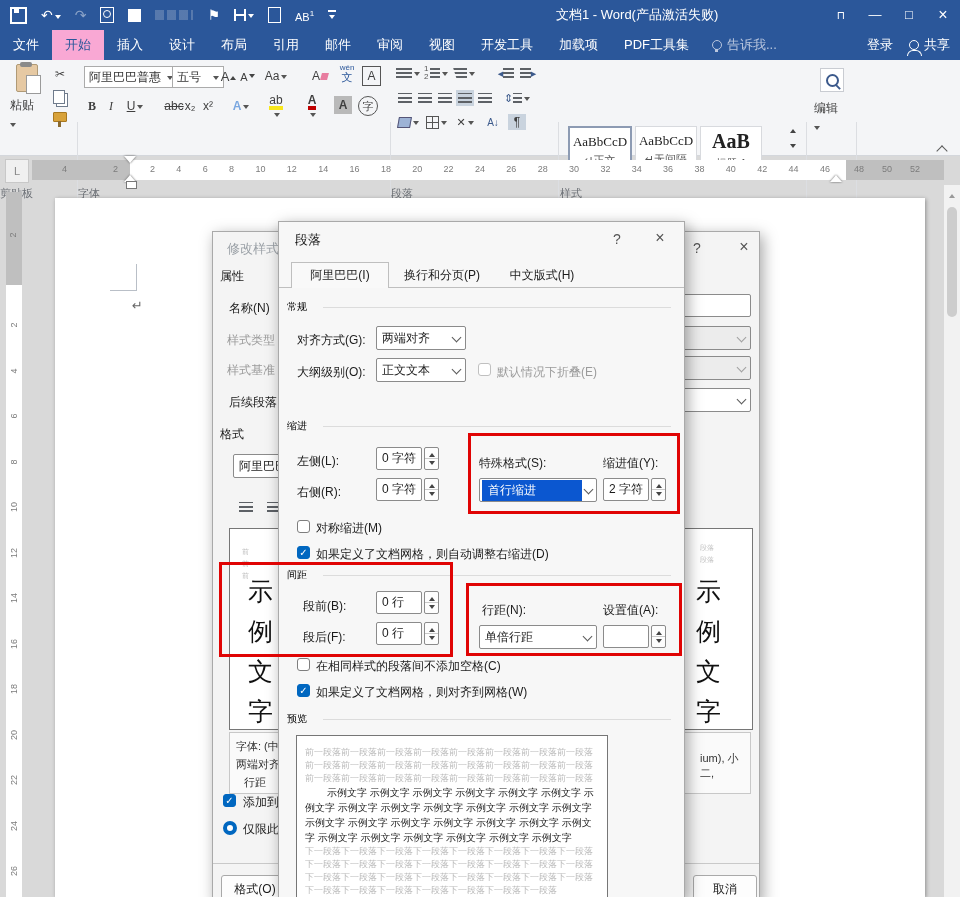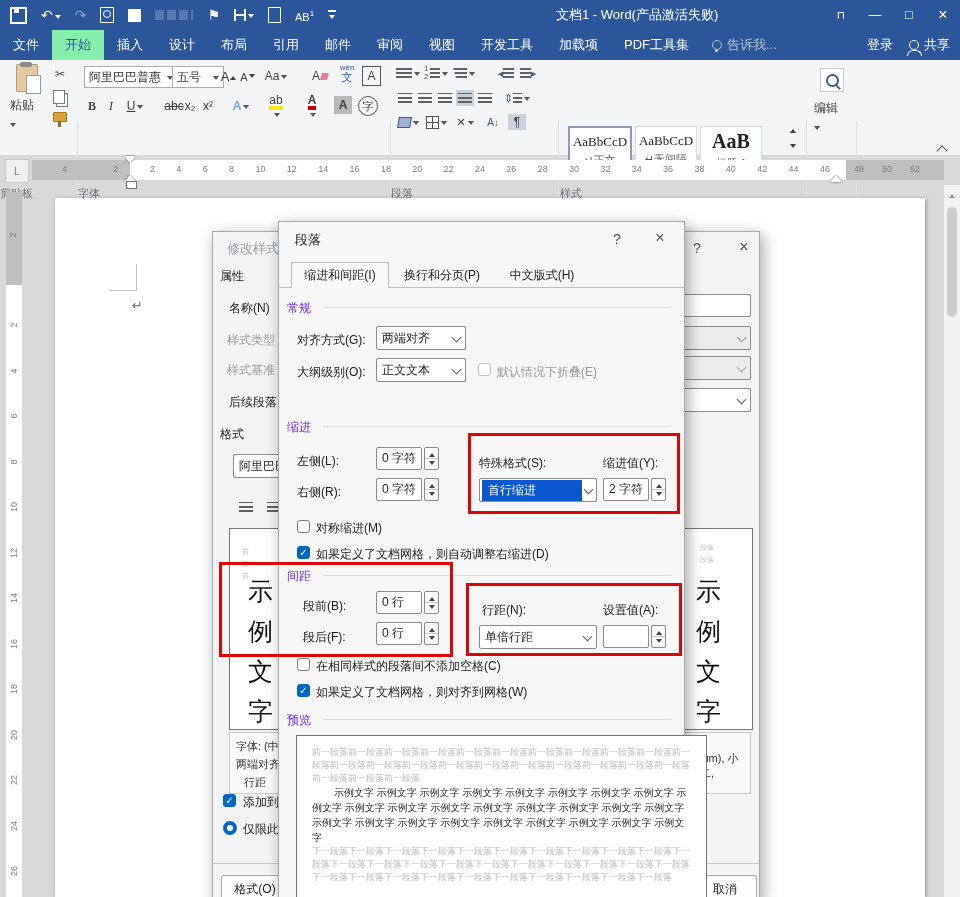--- a/index.html
+++ b/index.html
@@ -10,21 +10,21 @@
   .titlebar{left:0;top:0;width:960px;height:30px;background:#2b579a;color:#fff}
   .qat{display:flex;align-items:center;gap:14px;position:absolute;left:10px;top:0;height:30px}
   .qat .ic{color:#fff;font-size:14px;line-height:30px}
   .dim{opacity:.45}
   .car{width:0;height:0;border:3px solid transparent;border-top:4px solid #fff;display:inline-block;margin-left:2px;position:relative;top:2px}
   .car.dk{border-top-color:#555}
   .wbtn{width:34px;height:30px;text-align:center;line-height:30px;font-size:13px;color:#fff}
   
   .tabsrow{left:0;top:30px;width:960px;height:30px;background:#2b579a;display:flex;align-items:stretch}
   .rtab{color:#fff;font-size:13px;padding:0 13px;display:flex;align-items:center}
-  .rtab.t-active{background:#86efac;color:#2b579a}
+  .rtab.t-active{background:#f9a8d4;color:#2b579a}
   .tellme{color:#b9c6de;font-size:13px;display:flex;align-items:center;gap:5px;padding:0 10px}
   .trail{margin-left:auto;display:flex;align-items:center;color:#fff;font-size:13px;gap:16px;padding-right:10px}
   
   .ribbon{left:0;top:60px;width:960px;height:95px;background:#f4f5f7;border-bottom:1px solid #d4d7dc}
   .gdiv{width:1px;background:#dcdee2;top:62px;height:90px}
   .glabel{font-size:11px;color:#6b6f75;text-align:left;top:126px}
   .launch{width:9px;height:9px;border-left:1px solid #8a8a8a;border-bottom:1px solid #8a8a8a;top:139px}
   .btn{display:flex;align-items:center;justify-content:center;color:#3f3f3f;font-size:12px}
   .combo{background:#fff;border:1px solid #ababab;display:flex;align-items:center;font-size:12px;color:#333;padding:0 4px;justify-content:space-between}
   .cv{width:6px;height:6px;border-right:1.4px solid #5a5a5a;border-bottom:1.4px solid #5a5a5a;transform:rotate(45deg);display:inline-block;position:relative;top:-1px}
@@ -48,21 +48,21 @@
   
   .page{left:55px;top:198px;width:870px;height:699px;background:#fff;box-shadow:1px 1px 4px rgba(0,0,0,.35)}
   .cornermark{width:26px;height:26px;border-right:1px solid #b9bfc7;border-bottom:1px solid #b9bfc7}
   
   .dlg{background:#f4f4f4;border:1px solid #a9a9a9;box-shadow:3px 4px 14px rgba(0,0,0,.35)}
   .dtitle{font-size:13px;color:#1a1a1a}
   .dtitle.inactive{color:#9aa0a6}
   .dbtn{font-size:14px;color:#555;text-align:center}
   .lbl{font-size:12px;color:#1b1b1b;white-space:nowrap}
   .lbl.gray{color:#9b9b9b}
-  .grphdr{font-size:12px;color:#6d28d9}
+  .grphdr{font-size:10px;color:#000000}
   .hline{height:1px;background:#dcdcdc}
   .fld{background:#fff;border:1px solid #8b8b8b;border-radius:2px;font-size:12px;color:#1b1b1b;display:flex;align-items:center;padding:0 5px;justify-content:space-between;box-sizing:border-box}
   .fld.graybg{background:#ececec;color:#888}
   .spinbox{width:15px;box-sizing:border-box;border:1px solid #8b8b8b;border-radius:2px;background:#fdfdfd;display:flex;flex-direction:column}
   .spinbox div{flex:1;display:flex;align-items:center;justify-content:center}
   .spinbox div:first-child{border-bottom:1px solid #c9c9c9}
   .tu{width:0;height:0;border:3px solid transparent;border-bottom:4px solid #444}
   .td{width:0;height:0;border:3px solid transparent;border-top:4px solid #444}
   .cb{width:13px;height:13px;box-sizing:border-box;border:1px solid #7e7e7e;border-radius:3px;background:#fff}
   .cb.checked{background:#0067c0;border-color:#0067c0;color:#fff;font-size:10px;line-height:12px;text-align:center}
@@ -486,21 +486,21 @@
     <div class="ab hline" style="left:0;top:631px;width:546px;background:#c9c9c9"></div>
     <div class="ab dbtn2" style="left:8px;top:643px;width:66px;height:26px">格式(O)</div>
     <div class="ab dbtn2" style="left:480px;top:643px;width:62px;height:26px">取消</div>
   </div>
 
   <div class="ab dlg" style="left:278px;top:221px;width:405px;height:676px;background:#f7f7f7;z-index:20">
     <span class="ab dtitle" style="left:16px;top:9px">段落</span>
     <span class="ab dbtn" style="left:328px;top:9px;width:20px">?</span>
     <span class="ab dbtn" style="left:370px;top:7px;width:22px;font-size:16px">×</span>
 
-    <div class="ab tabbtn on" style="left:12px;top:40px;width:96px;height:25px">缩进和间距(I)</div>
+    <div class="ab tabbtn on" style="left:12px;top:40px;width:96px;height:25px">阿里巴巴(I)</div>
     <div class="ab tabbtn" style="left:112px;top:40px;width:100px;height:25px">换行和分页(P)</div>
     <div class="ab tabbtn" style="left:216px;top:40px;width:92px;height:25px">中文版式(H)</div>
     <div class="ab tabstrip-line" style="left:0;top:65px;width:405px"></div>
 
     <span class="ab grphdr" style="left:8px;top:78px">常规</span>
     <div class="ab hline" style="left:44px;top:85px;width:348px"></div>
     <span class="ab lbl" style="left:18px;top:110px">对齐方式(G):</span>
     <div class="ab fld" style="left:97px;top:104px;width:90px;height:24px">
         <span>两端对齐</span>
         <span class="cv"></span>
@@ -592,21 +592,21 @@
           <span class="td"></span>
         </div>
       </div>
     <div class="ab cb" style="left:18px;top:436px"></div>
     <span class="ab lbl" style="left:37px;top:436px">在相同样式的段落间不添加空格(C)</span>
     <div class="ab cb checked" style="left:18px;top:462px">✓</div>
     <span class="ab lbl" style="left:37px;top:462px">如果定义了文档网格，则对齐到网格(W)</span>
 
     <span class="ab grphdr" style="left:8px;top:490px">预览</span>
     <div class="ab hline" style="left:44px;top:497px;width:348px"></div>
-    <div class="ab prevbox" style="left:17px;top:513px;width:411px;height:163px;padding:10px 15px;box-sizing:border-box">
+    <div class="ab prevbox" style="left:17px;top:513px;width:312px;height:163px;padding:10px 8px;box-sizing:border-box">
       <div class="pv-gray">前一段落前一段落前一段落前一段落前一段落前一段落前一段落前一段落前一段落前一段落前一段落前一段落前一段落前一段落前一段落前一段落前一段落前一段落前一段落前一段落前一段落前一段落前一段落前一段落</div>
       <div class="pv-black">示例文字 示例文字 示例文字 示例文字 示例文字 示例文字 示例文字 示例文字 示例文字 示例文字 示例文字 示例文字 示例文字 示例文字 示例文字 示例文字 示例文字 示例文字 示例文字 示例文字 示例文字 示例文字 示例文字 示例文字 示例文字 示例文字</div>
       <div class="pv-gray">下一段落下一段落下一段落下一段落下一段落下一段落下一段落下一段落下一段落下一段落下一段落下一段落下一段落下一段落下一段落下一段落下一段落下一段落下一段落下一段落下一段落下一段落下一段落下一段落下一段落下一段落下一段落下一段落下一段落下一段落下一段落</div>
     </div>
   </div>
 
   <div class="ab redbox" style="left:468px;top:433px;width:206px;height:75px"></div>
   <div class="ab redbox" style="left:219px;top:562px;width:228px;height:89px"></div>
   <div class="ab redbox" style="left:466px;top:583px;width:210px;height:67px"></div>
 

